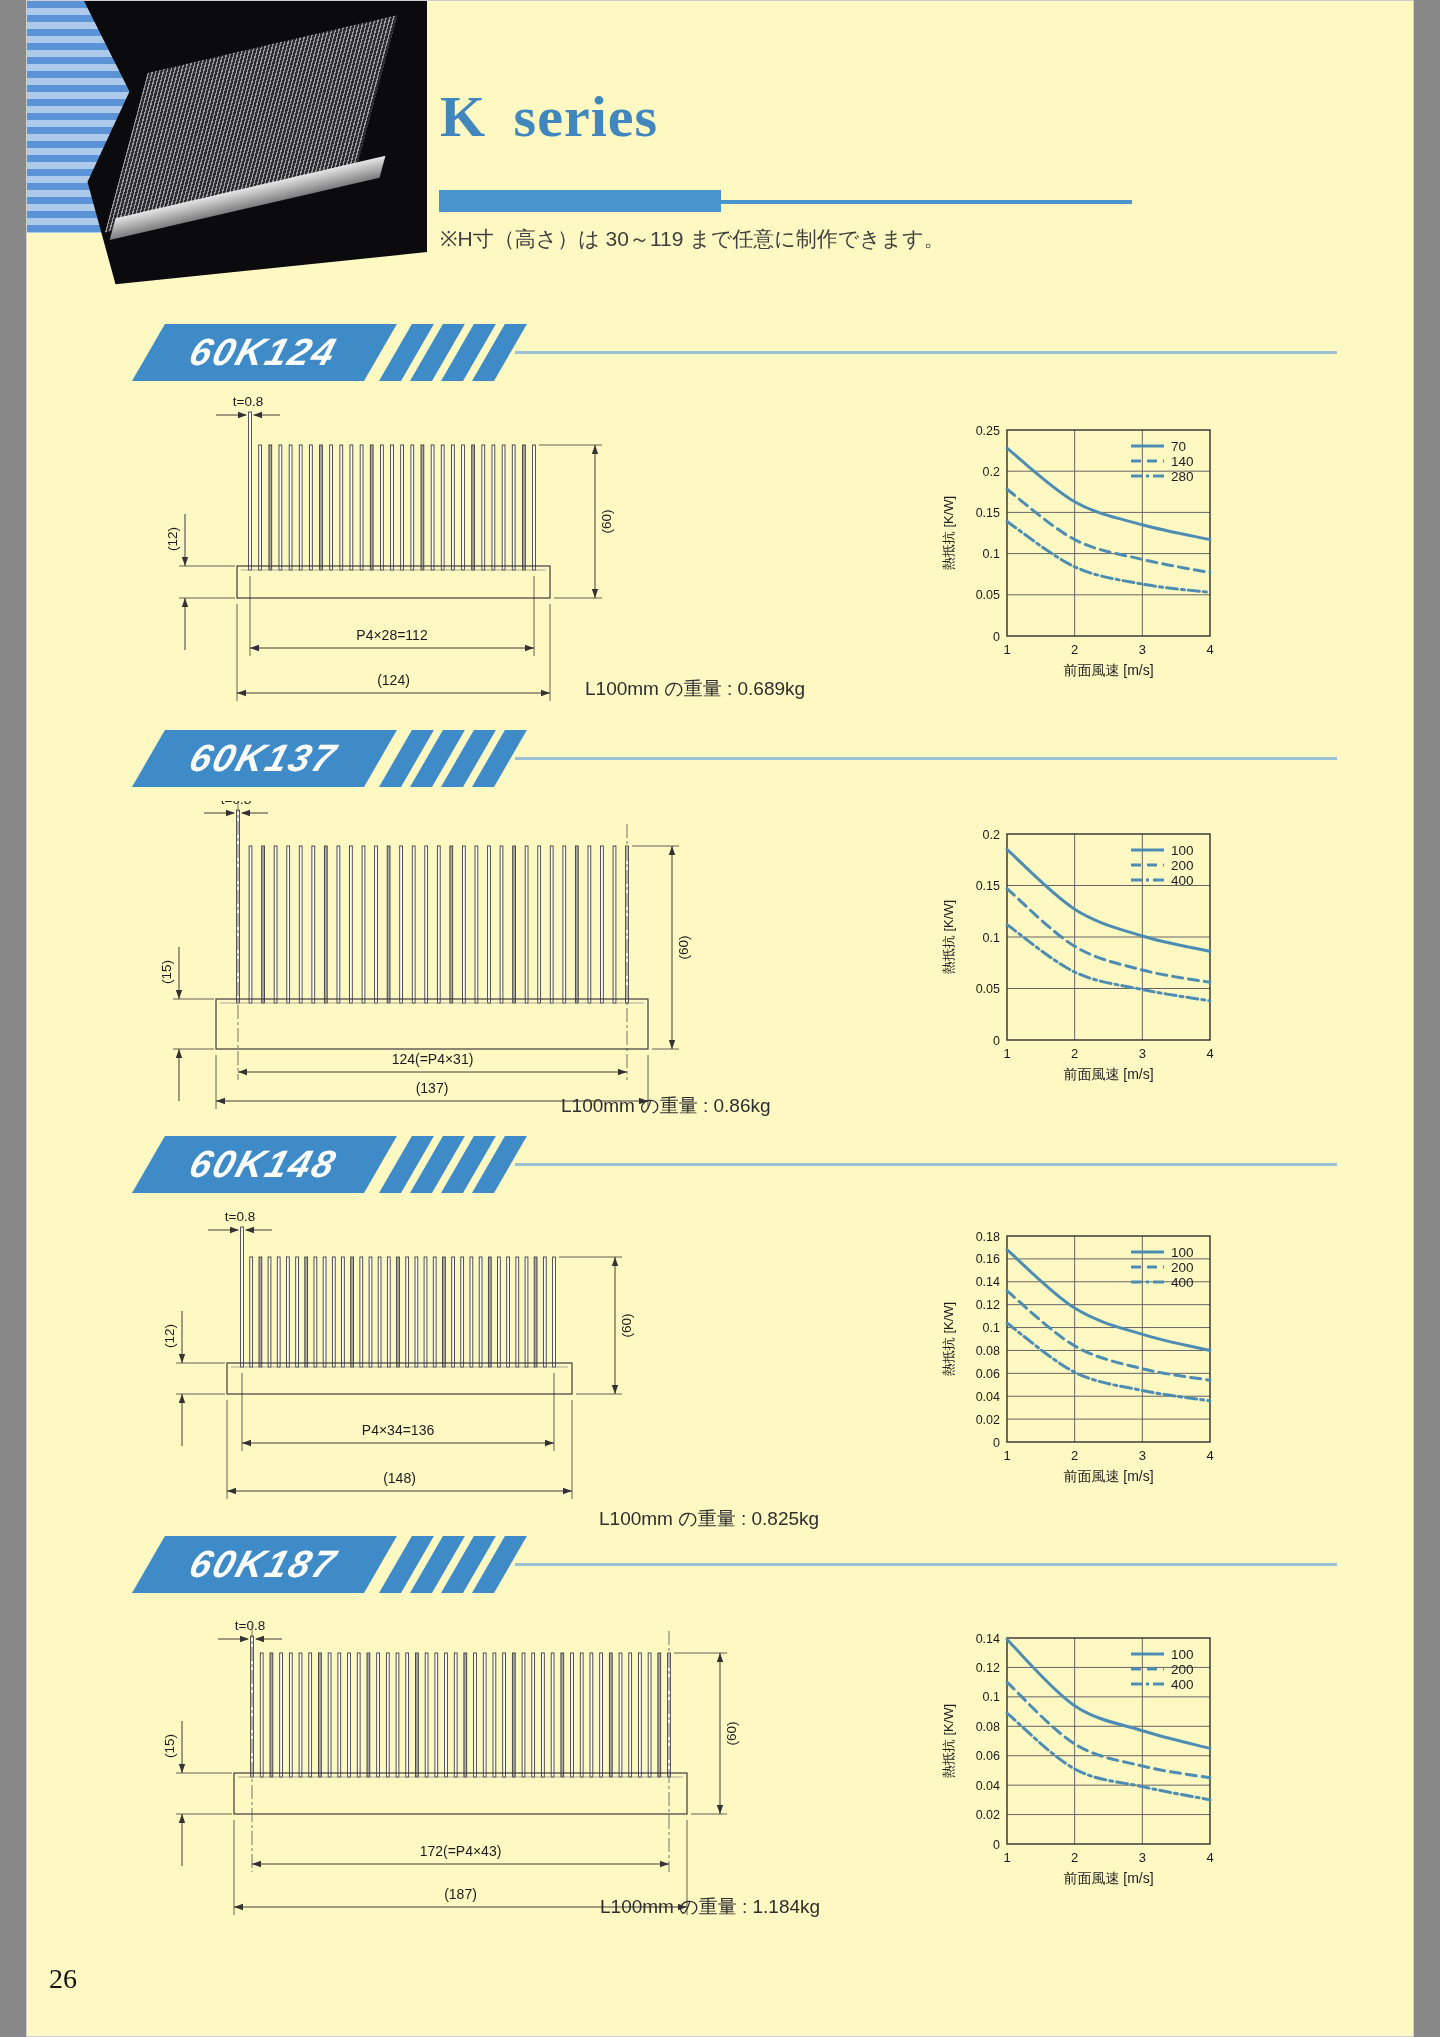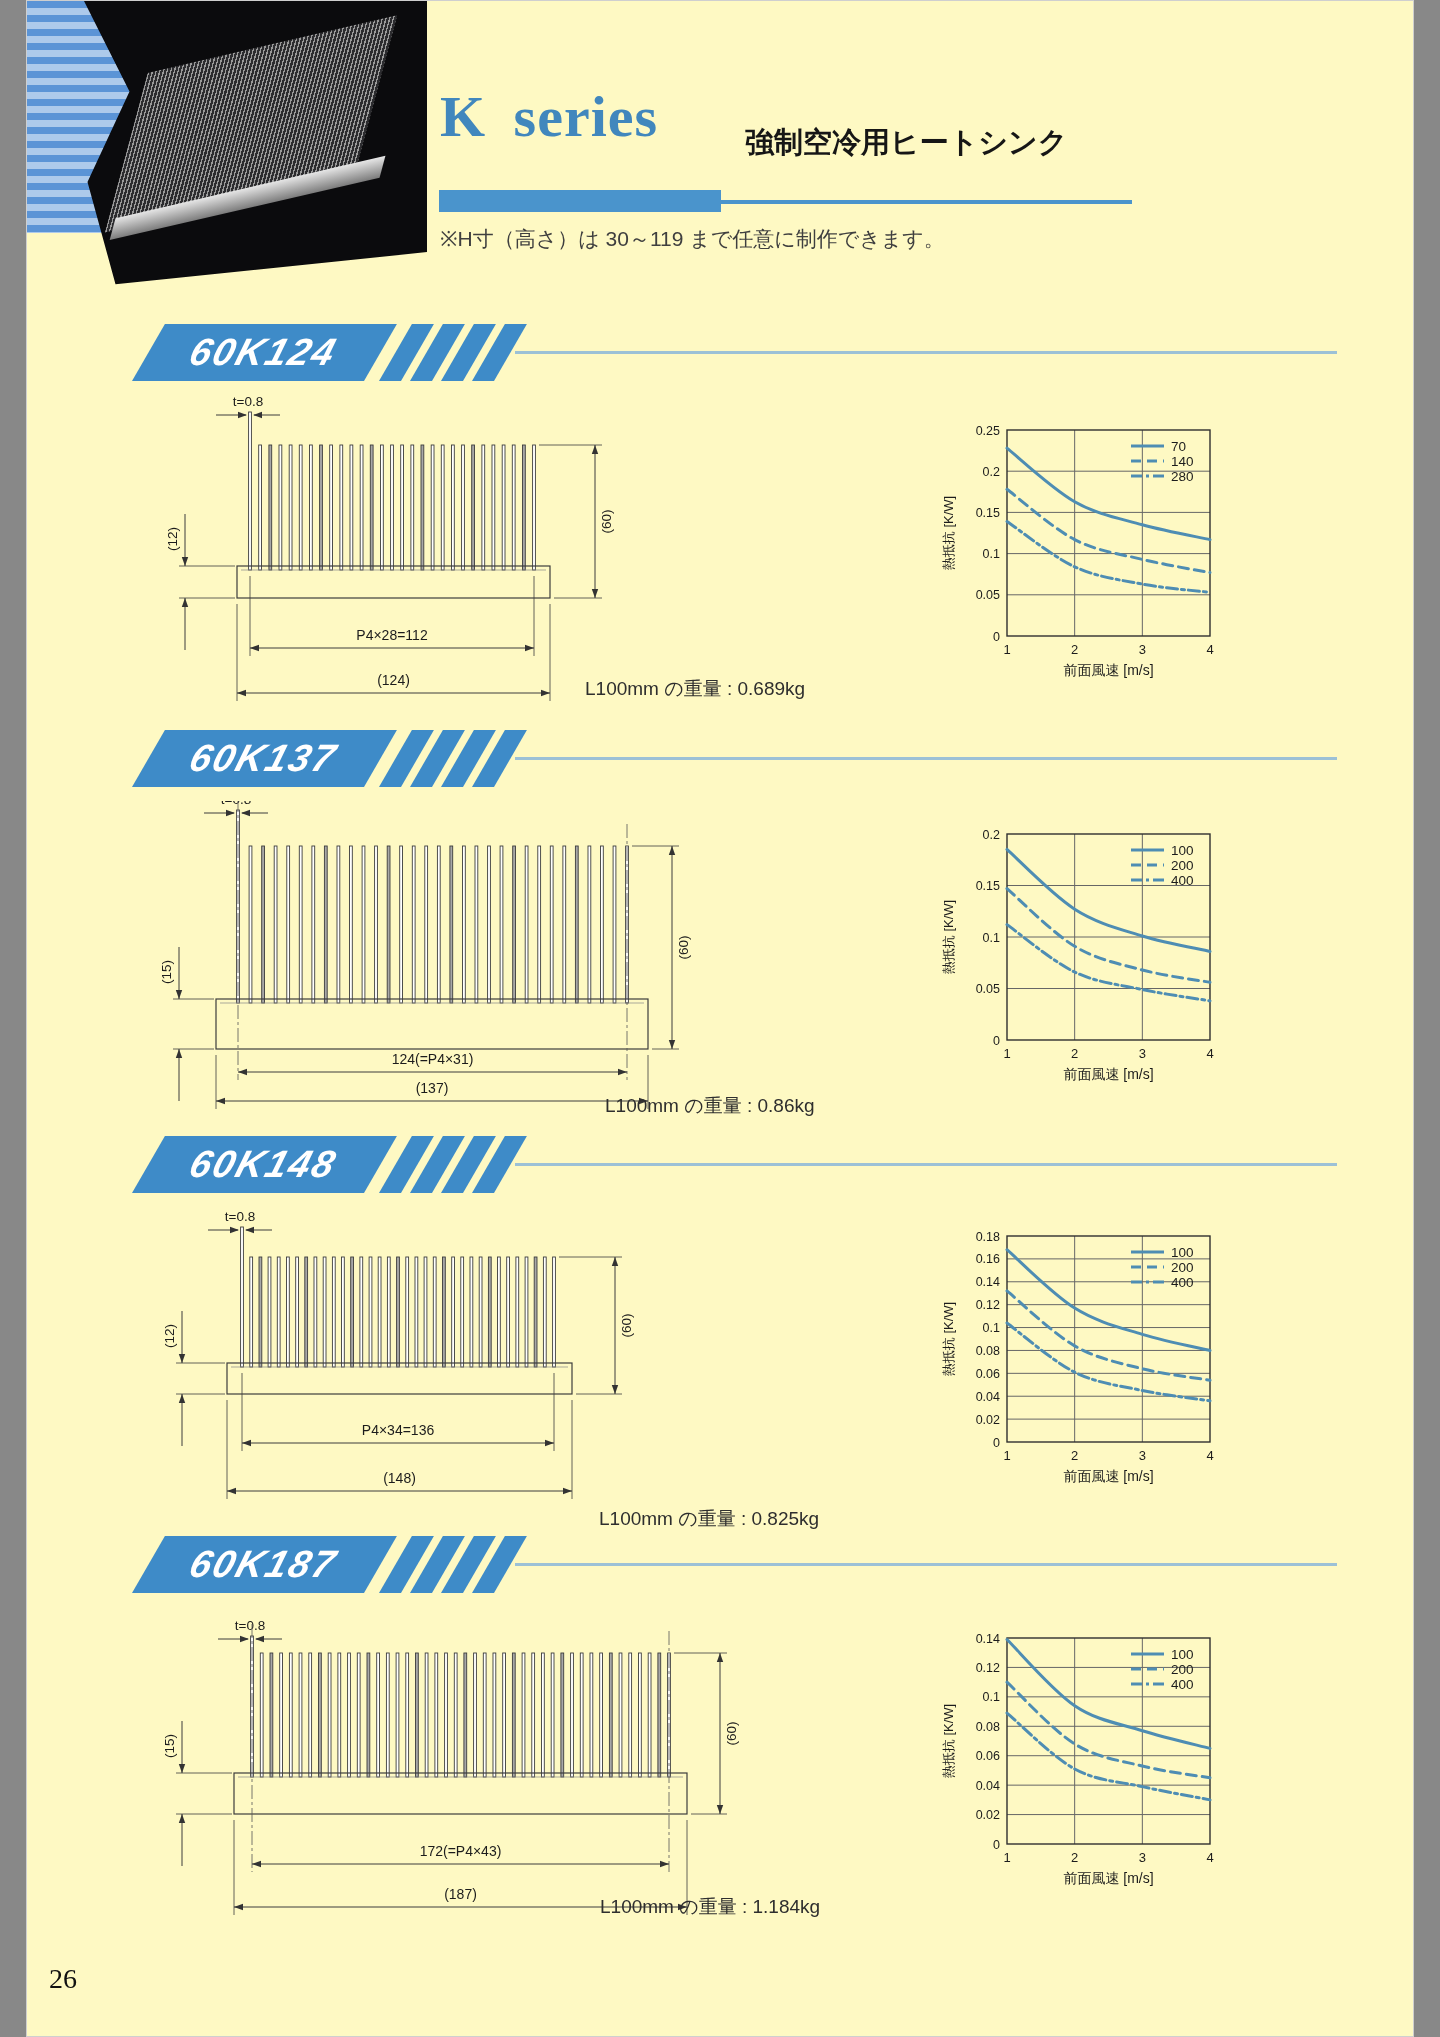--- a/index.html
+++ b/index.html
@@ -40,21 +40,20 @@
 <body>
 
 <div class="page">
 
   <div class="stripes"></div>
   <div class="photo">
     <div class="hs-fins"></div>
     <div class="hs-base"></div>
   </div>
   <div class="title">K series</div>
-  <div class="subtitle">強制空冷用ヒートシンク</div>
   <div class="title-bar"></div>
   <div class="title-line"></div>
   <p class="note">※H寸（高さ）は 30～119 まで任意に制作できます。</p>
 
   <div class="section" style="top:323px">
     <div class="banner-tab">
       <span class="model">60K124</span>
     </div>
     <span class="slash" style="left:352px"></span>
     <span class="slash" style="left:383px"></span>
@@ -253,21 +252,21 @@
         <text x="73" y="119.5" font-size="12.5" fill="#1c1c1c" text-anchor="end" font-family="&quot;Liberation Sans&quot;,sans-serif">0.1</text>
         <text x="73" y="67.99999999999997" font-size="12.5" fill="#1c1c1c" text-anchor="end" font-family="&quot;Liberation Sans&quot;,sans-serif">0.15</text>
         <text x="73" y="16.5" font-size="12.5" fill="#1c1c1c" text-anchor="end" font-family="&quot;Liberation Sans&quot;,sans-serif">0.2</text>
         <text x="80" y="236" font-size="13" fill="#1c1c1c" text-anchor="middle" font-family="&quot;Liberation Sans&quot;,sans-serif">1</text>
         <text x="147.66666666666669" y="236" font-size="13" fill="#1c1c1c" text-anchor="middle" font-family="&quot;Liberation Sans&quot;,sans-serif">2</text>
         <text x="215.33333333333334" y="236" font-size="13" fill="#1c1c1c" text-anchor="middle" font-family="&quot;Liberation Sans&quot;,sans-serif">3</text>
         <text x="283" y="236" font-size="13" fill="#1c1c1c" text-anchor="middle" font-family="&quot;Liberation Sans&quot;,sans-serif">4</text>
         <text x="26" y="115" font-size="13" fill="#1c1c1c" text-anchor="middle" font-family="&quot;Liberation Sans&quot;,sans-serif" transform="rotate(-90 26 115)">熱抵抗 [K/W]</text>
         <text x="181.5" y="257" font-size="14" fill="#1c1c1c" text-anchor="middle" font-family="&quot;Liberation Sans&quot;,sans-serif">前面風速 [m/s]</text>
       </svg>
-    <p class="weight" style="left:578px;top:363px">L100mm の重量 : 0.86kg</p>
+    <p class="weight" style="left:534px;top:363px">L100mm の重量 : 0.86kg</p>
   </div>
 
   <div class="section" style="top:1135px">
     <div class="banner-tab">
       <span class="model">60K148</span>
     </div>
     <span class="slash" style="left:352px"></span>
     <span class="slash" style="left:383px"></span>
     <span class="slash" style="left:414px"></span>
     <span class="slash" style="left:445px"></span>

